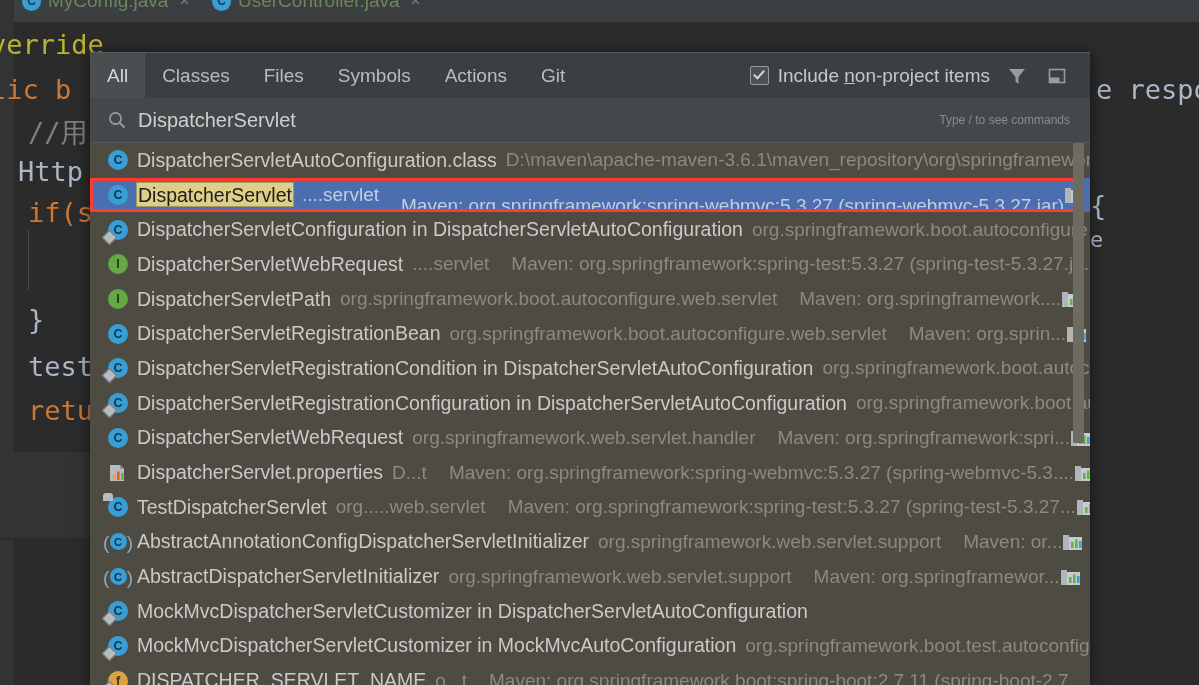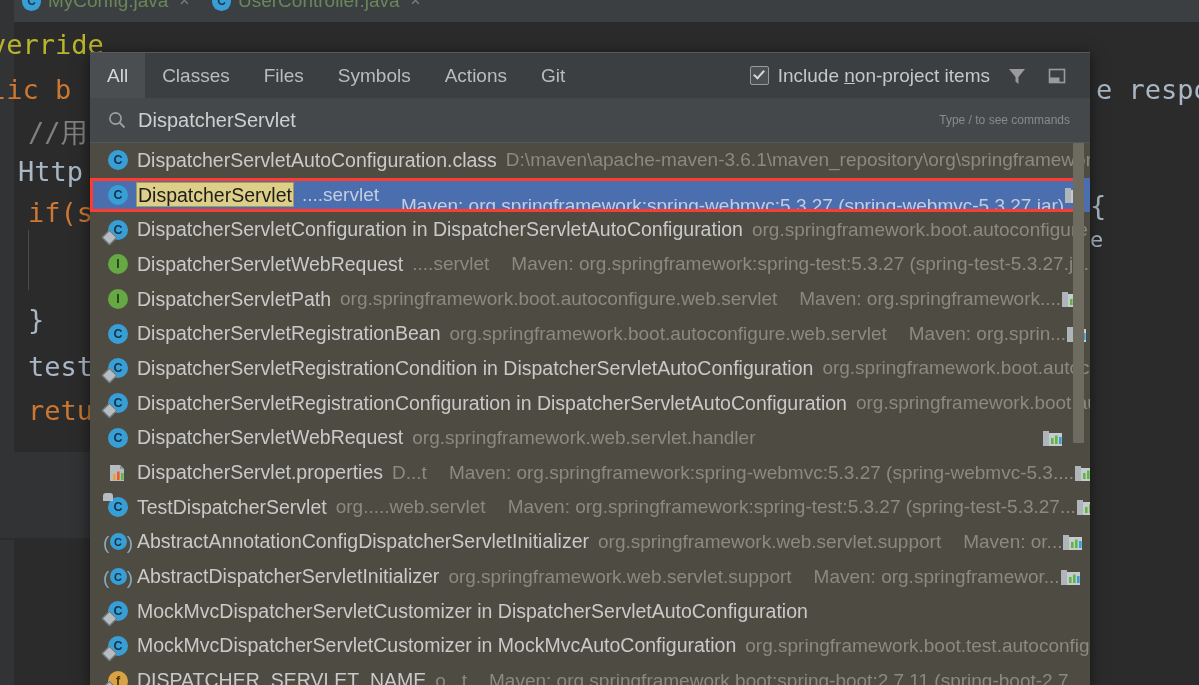--- a/index.html
+++ b/index.html
@@ -471,20 +471,21 @@
       </div>
 
       <div class="se-row">
         <div class="se-ico">
             <div class="ic-wrap">
               <span class="ic-circle ic-c">C</span>
             </div>
           </div>
         <div class="se-main">DispatcherServletWebRequest</div>
         <div class="se-sub">org.springframework.web.servlet.handler</div>
+        <div class="se-loc">Maven: org.springframework:spri...</div>
         <div class="se-trail">
           <svg width="22" height="20" viewBox="0 0 22 20">
               <path d="M1,3 L7,3 L7,18 L1,18 Z" fill="#b0b5ba"></path>
               <path d="M7,5 L20,5 L20,18 L7,18 Z" fill="#c6cbd0"></path>
               <rect x="9" y="10" width="2.6" height="6" fill="#62b543"></rect>
               <rect x="13" y="7.5" width="2.6" height="8.5" fill="#62b543"></rect>
               <rect x="17" y="9" width="2.6" height="7" fill="#389fd6"></rect>
             </svg>
         </div>
       </div>

